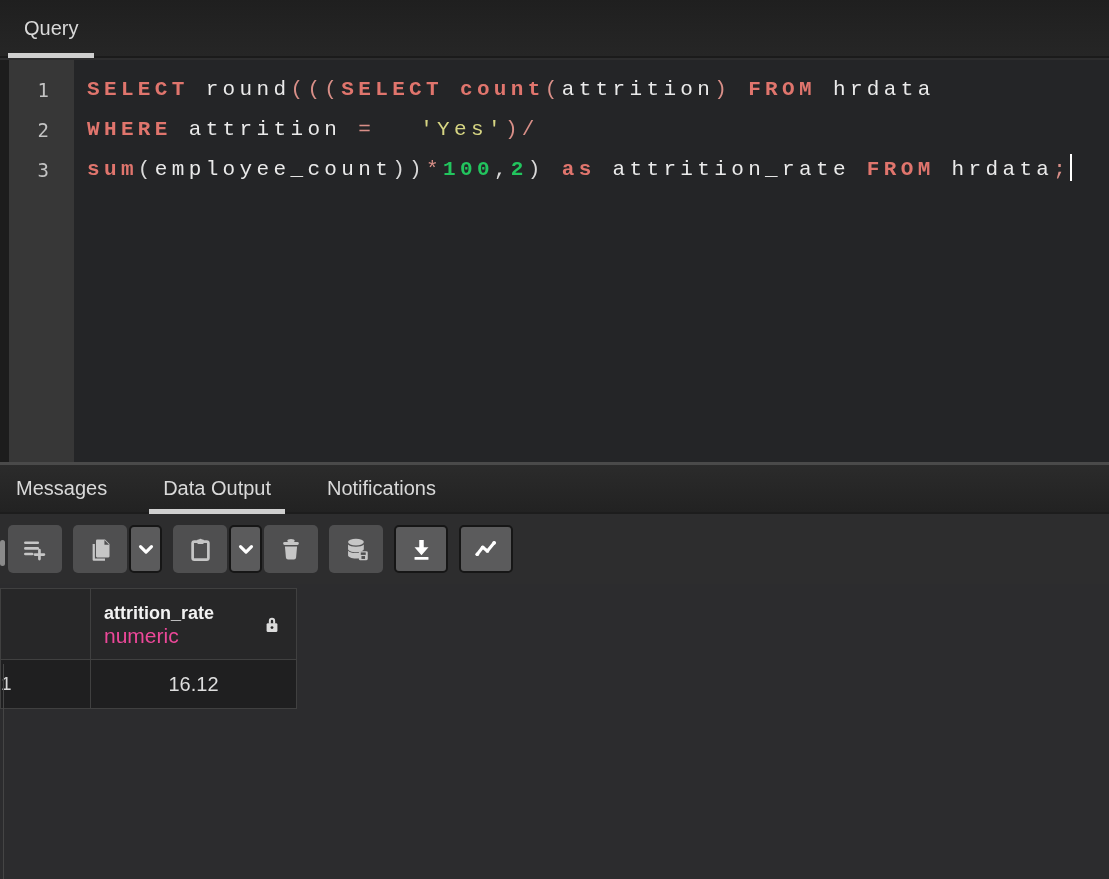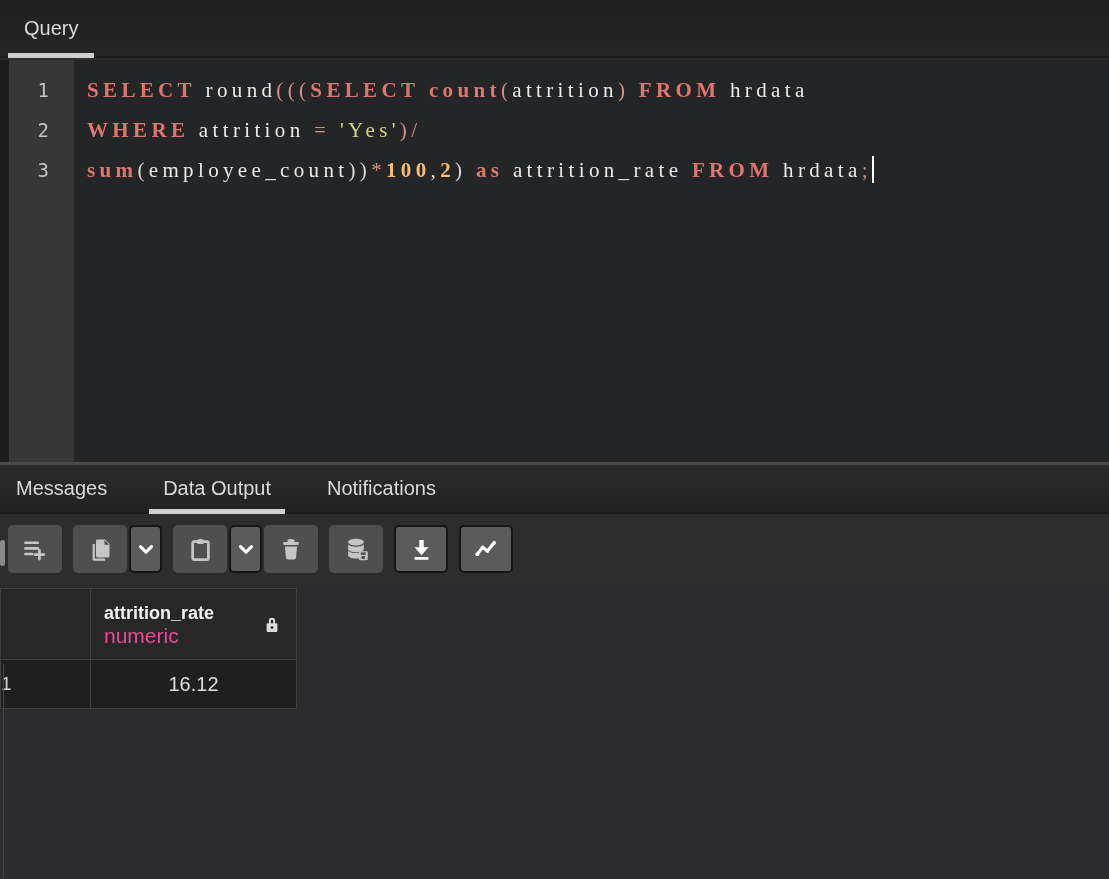--- a/index.html
+++ b/index.html
@@ -13,29 +13,29 @@
   .tab{display:flex;align-items:center;padding:0 16px;margin-right:16px;
     color:#d9d9d9;font-size:20px;position:relative;cursor:pointer;}
   .tab.active::after{content:"";position:absolute;left:0;right:0;bottom:-2px;height:5px;background:#cfcfcf;}
 
   
   .editor{position:absolute;left:0;top:60px;right:0;height:402px;background:#242527;display:flex;}
   .editor-strip{width:9px;background:#1c1c1c;}
   .gutter{width:65px;background:#373737;padding-top:10px;box-sizing:border-box;
     font-family:"DejaVu Sans Mono",monospace;font-size:19px;color:#c3c3c3;}
   .gutter .ln{height:40px;line-height:40px;text-align:right;padding-right:25px;}
-  .code{flex:1;padding-top:10px;padding-left:13px;font-family:Liberation Serif, serif;
+  .code{flex:1;padding-top:10px;padding-left:13px;font-family:Liberation Mono, monospace;
     font-size:21px;letter-spacing:4.35px;white-space:pre;}
   .code .line{height:40px;line-height:40px;}
   .tk-kw{color:#e0756d;font-weight:bold;}
   .tk-id{color:#eaeaea;}
   .tk-pu{color:#d9d9d9;}
   .tk-op{color:#d98f88;}
-  .tk-st{color:#d6d583;}
-  .tk-num{color:#fdba74;font-weight:bold;}
+  .tk-st{color:#d6d583;margin-left:28px;}
+  .tk-num{color:#22c55e;font-weight:bold;}
   .caret{display:inline-block;width:2px;height:27px;background:#ffffff;vertical-align:-6px;letter-spacing:0;}
 
   
   .divider{position:absolute;left:0;top:462px;right:0;height:3px;background:#4a4a4a;}
   .tabbar-output{position:absolute;left:0;top:465px;right:0;height:47px;
     background:linear-gradient(#2b2b2b,#222222);display:flex;align-items:stretch;padding-left:2px;
     border-bottom:2px solid #1d1d1d;box-sizing:content-box;}
   .tabbar-output .tab{font-size:20px;margin-right:28px;padding:0 14px;}
   .tabbar-output .tab.active::after{height:5px;}
 

